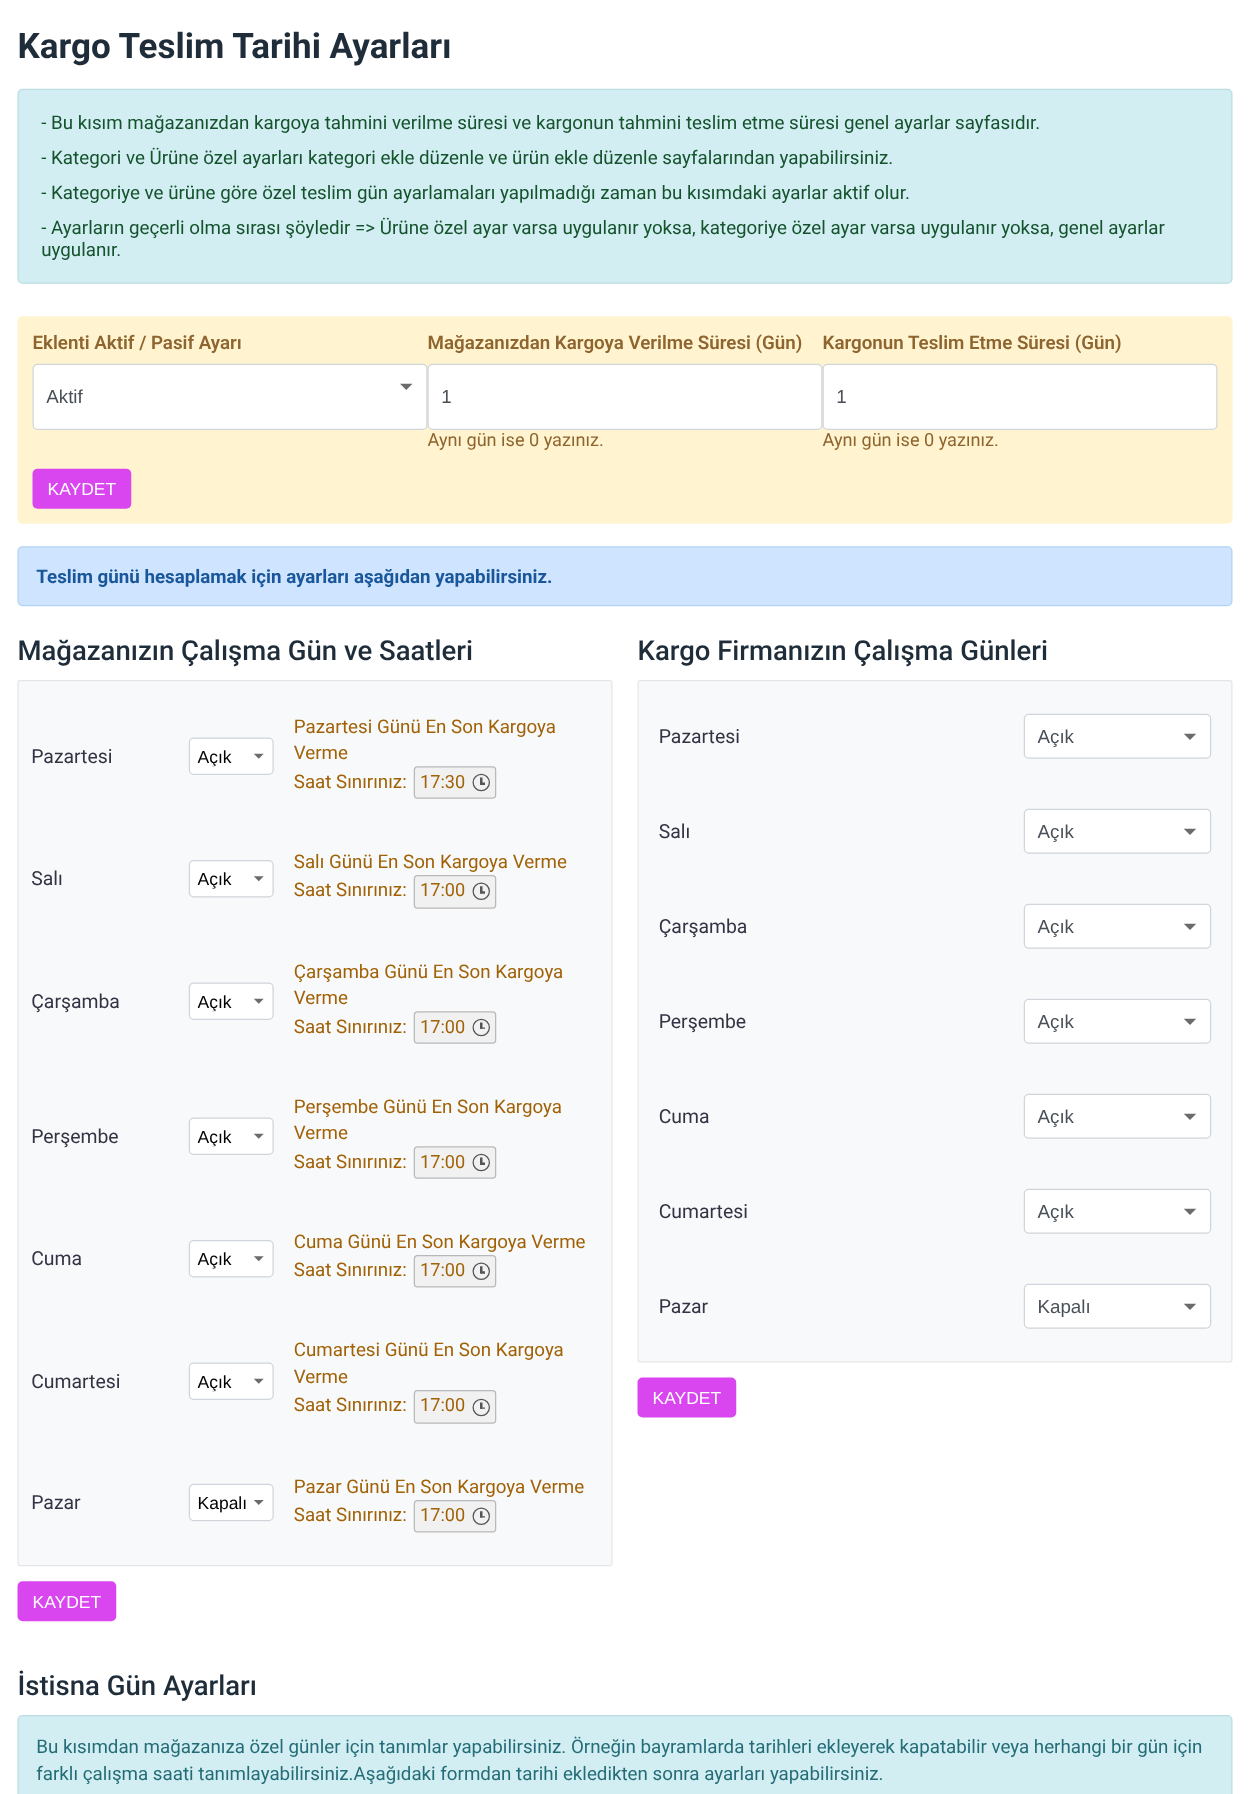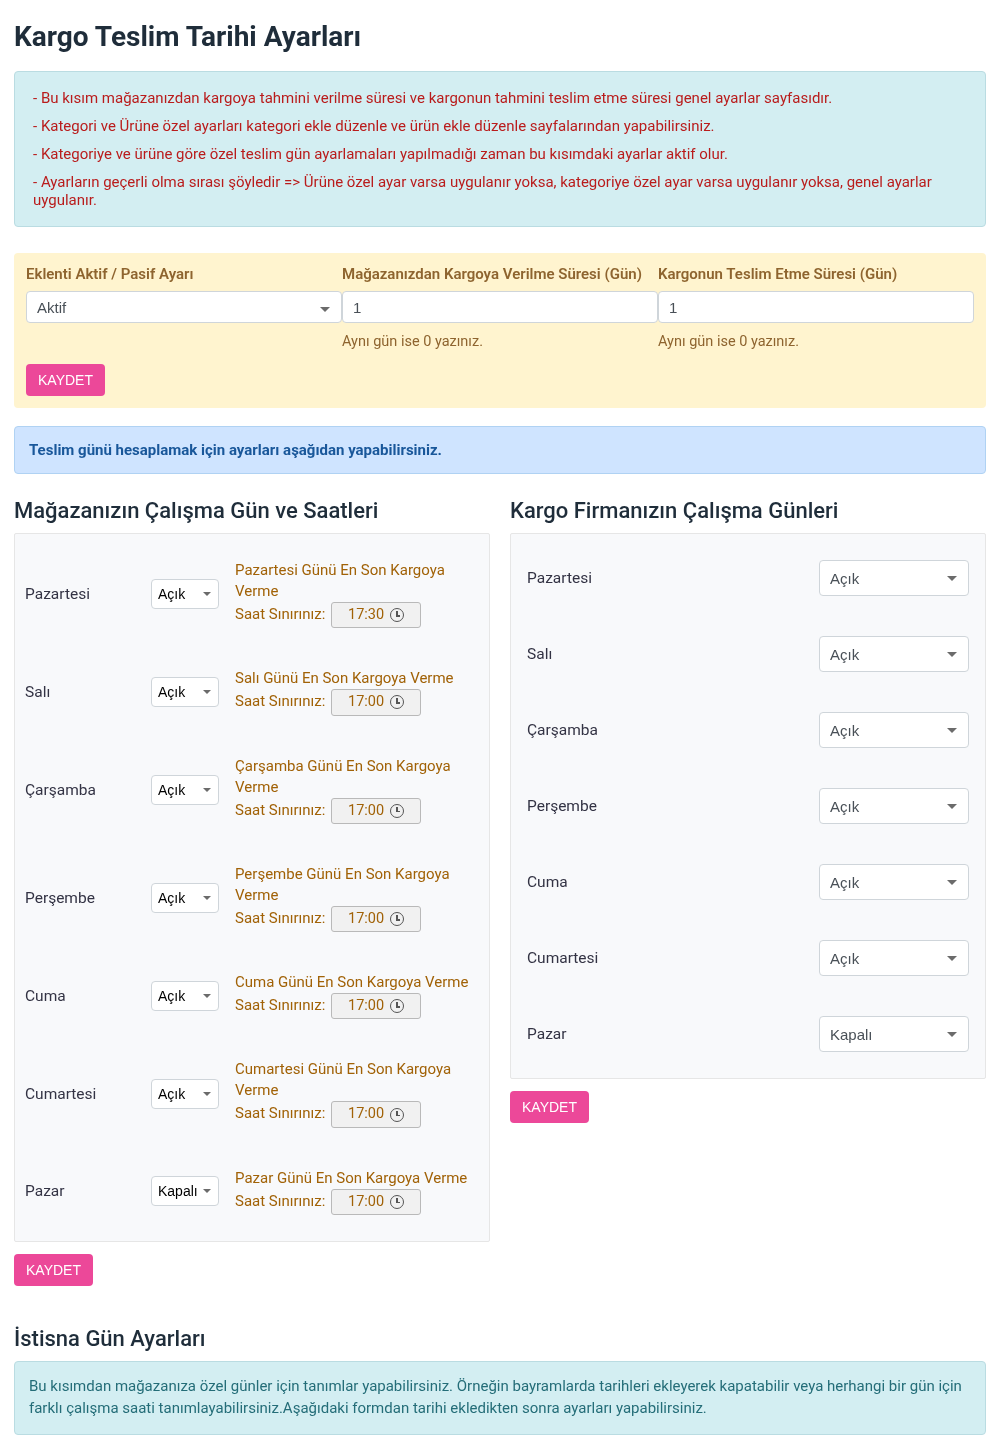--- a/index.html
+++ b/index.html
@@ -24,21 +24,21 @@
   }
   .alert {
     border-radius: 4px;
     padding: 12px 14px;
     border: 1px solid transparent;
     font-size: 15px;
   }
   .alert-info {
     background: #d3eef2;
     border-color: #badce2;
-    color: #b91c1c;
+    color: #14532d;
   }
   .alert-info ul { margin: 0; padding-left: 4px; list-style: none; }
   .alert-info li { padding: 5px 0; }
   .alert-info li::before { content: "- "; }
   .alert-info2 {
     background: #cfe4ff;
     border: 1px solid #b0d2f3;
     color: #19579a;
     border-radius: 4px;
     padding: 14px 14px;
@@ -59,25 +59,24 @@
   .yellow-col label.head {
     display: block;
     font-weight: 600;
     color: #8e642f;
     font-size: 15px;
     margin-bottom: 8px;
   }
   .yellow-col .hint {
     color: #8e642f;
     font-size: 14.5px;
-    margin-top: 10px;
   }
   select.form-select, input.form-input {
     width: 100%;
-    height: 32px;
+    height: 53px;
     border: 1px solid #cfd5da;
     border-radius: 4px;
     background: #fff;
     padding: 4px 10px;
     font-size: 15px;
     color: #495057;
   }
   select.form-select { appearance: none; background-image: none; position: relative; }
   .select-wrap { position: relative; width: 100%; }
   .select-wrap::after {
@@ -85,21 +84,21 @@
     position: absolute;
     right: 12px; top: 16px;
     width: 0; height: 0;
     border-left: 5px solid transparent;
     border-right: 5px solid transparent;
     border-top: 5px solid #6b6b6b;
     pointer-events: none;
   }
   .btn-green {
     display: inline-block;
-    background: #ec4899;
+    background: #d946ef;
     color: #fff;
     border: none;
     border-radius: 4px;
     padding: 8px 12px;
     font-size: 14px;
     font-weight: 500;
     cursor: pointer;
     text-align: right;
   }
   .two-cols { display: flex; gap: 20px; margin-top: 4px; }
@@ -139,21 +138,21 @@
     pointer-events: none;
   }
   .day-text { flex: 1; color: #a16207; font-size: 15px; line-height: 1.4; }
   .time-input {
     display: inline-flex;
     align-items: center;
     gap: 6px;
     border: 1px solid #b9b9b9;
     border-radius: 3px;
     background: #f1f1f1;
-    padding: 2px 16px;
+    padding: 2px 4px;
     font-size: 14.5px;
     margin-left: 2px;
   }
   .time-input .clock {
     width: 14px; height: 14px; border: 1.5px solid #555; border-radius: 50%; position: relative;
   }
   .time-input .clock::before {
     content: ""; position: absolute; left: 5px; top: 2px; width: 1.5px; height: 5px; background: #555;
   }
   .time-input .clock::after {

